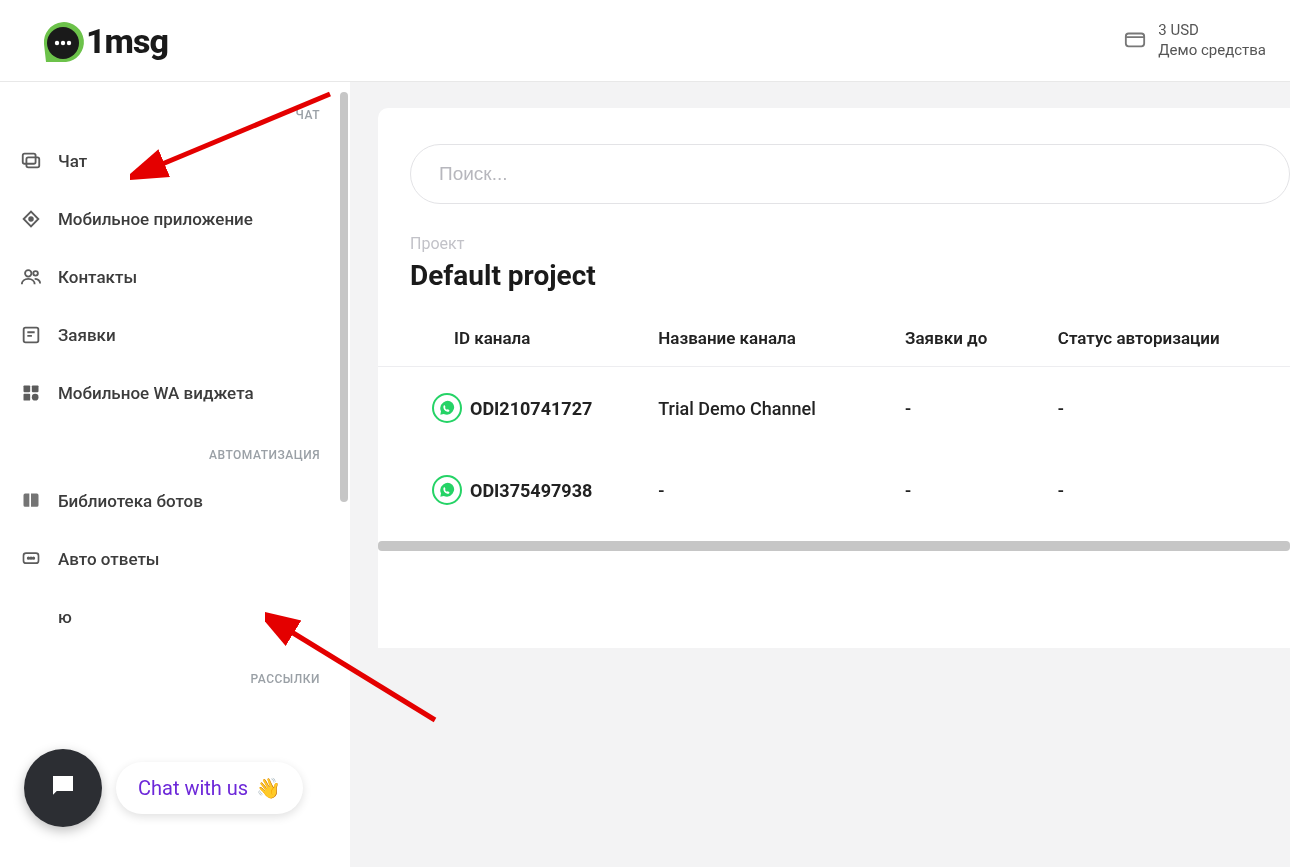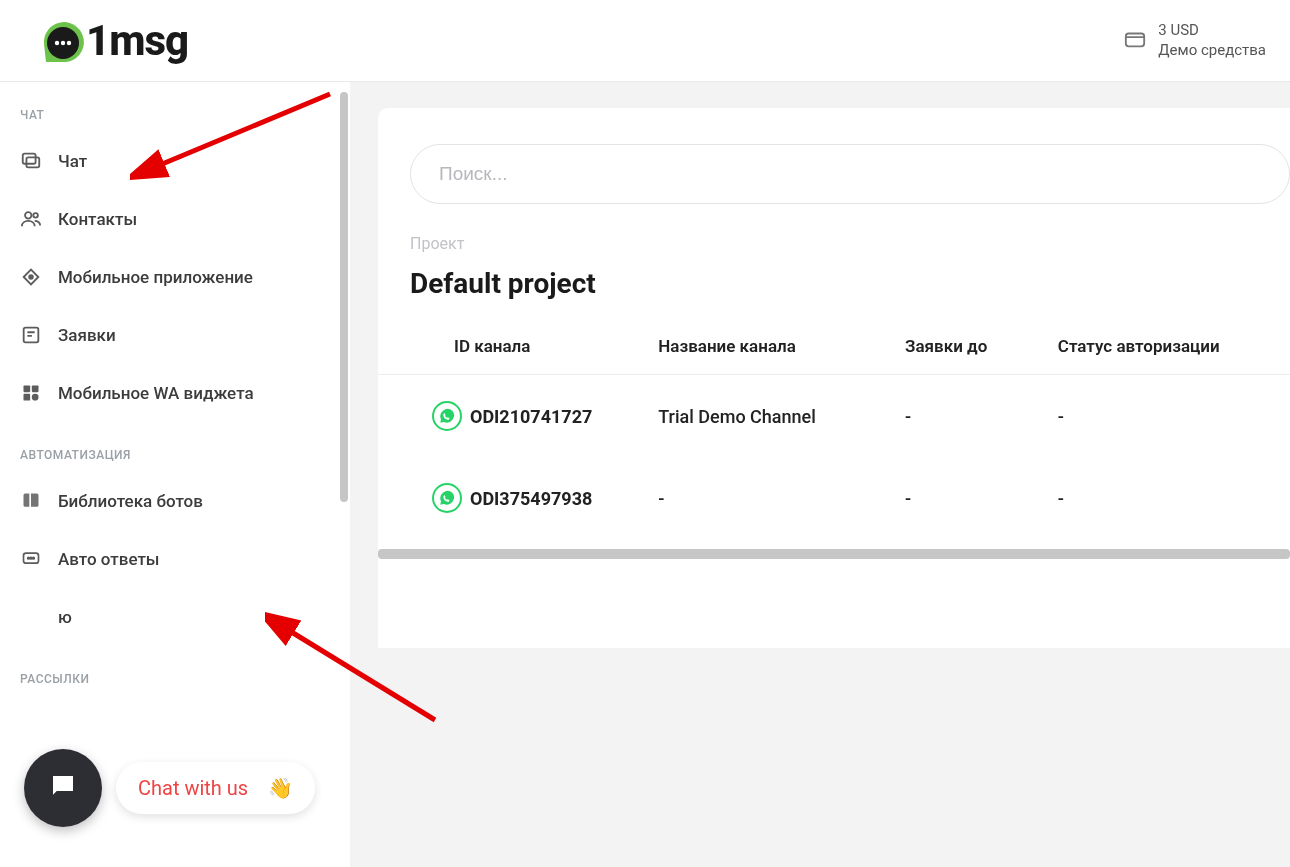--- a/index.html
+++ b/index.html
@@ -2,58 +2,58 @@
 <html><head>
 <meta charset="utf-8">
 <style>
   * { box-sizing: border-box; margin: 0; padding: 0; }
   html, body { width: 1290px; height: 867px; font-family: -apple-system, BlinkMacSystemFont, "Segoe UI", Roboto, Arial, sans-serif; background: #fff; color: #1a1a1a; overflow: hidden; }
 
   
   .header { height: 82px; display: flex; align-items: center; justify-content: space-between; padding: 0 24px 0 36px; border-bottom: 1px solid #e8e8e8; }
   .logo-wrap { display: flex; align-items: center; gap: 0; }
   .logo-mark { width: 54px; height: 54px; position: relative; }
-  .logo-text { font-size: 42px; font-weight: 800; color: #1a1a1a; letter-spacing: -1px; margin-left: -4px; }
+  .logo-text { font-size: 34px; font-weight: 800; color: #1a1a1a; letter-spacing: -1px; margin-left: -4px; }
   .balance { display: flex; align-items: center; gap: 12px; color: #555; font-size: 15px; }
   .balance-lines { display: flex; flex-direction: column; line-height: 1.3; }
 
   
   .layout { display: flex; height: calc(867px - 82px); }
-  .sidebar { width: 350px; flex-shrink: 0; background: #fff; position: relative; overflow: hidden; }
+  .sidebar { width: 350px; flex-shrink: 0; background: #fff; position: relative; overflow: hidden; text-align: right; }
   .sidebar-scroll { height: 100%; overflow: hidden; padding-right: 10px; }
   .sidebar .scrollbar { position: absolute; right: 2px; top: 10px; width: 8px; height: 410px; background: #c6c6c6; border-radius: 4px; }
   .section-label { font-size: 12px; letter-spacing: 0.5px; color: #9aa0a6; padding: 26px 20px 10px 20px; font-weight: 500; }
   .nav-item { display: flex; align-items: center; gap: 16px; padding: 18px 20px 18px 52px; color: #3c3c3c; font-size: 17px; font-weight: 500; cursor: pointer; }
   .nav-item .icon { width: 22px; height: 22px; color: #5c5c5c; flex-shrink: 0; margin-left: -32px; display: flex; align-items: center; justify-content: center; }
 
   .main { flex: 1; background: #f3f3f4; position: relative; overflow: hidden; }
   .card { background: #fff; border-radius: 10px 0 0 0; margin: 26px 0 0 28px; padding: 32px 0 0 0; min-height: 540px; }
   .search-row { padding: 4px 0 0 32px; }
   .search-input { width: 100%; border: 1px solid #e3e3e6; border-radius: 999px; padding: 18px 28px; font-size: 19px; color: #333; outline: none; }
   .search-input::placeholder { color: #b7b7bd; }
 
   .proj-block { padding: 30px 0 0 32px; }
   .proj-label { font-size: 16px; color: #c2c2c8; font-weight: 400; }
-  .proj-name { font-size: 28px; font-weight: 700; color: #1a1a1a; margin-top: 14px; }
+  .proj-name { font-size: 28px; font-weight: 700; color: #1a1a1a; margin-top: 6px; }
 
   .table-wrap { margin-top: 18px; overflow-x: auto; position: relative; }
   table.channels { width: 100%; border-collapse: collapse; }
   table.channels thead th { text-align: left; font-size: 17px; font-weight: 600; color: #222; padding: 18px 20px; border-bottom: 1px solid #ededf0; white-space: nowrap; }
   table.channels thead th:first-child { padding-left: 76px; }
   table.channels tbody td { font-size: 18px; color: #222; padding: 26px 20px; border-bottom: none; white-space: nowrap; font-weight: 500; }
   table.channels tbody td:first-child { padding-left: 28px; }
   .id-cell { display: flex; align-items: center; gap: 8px; font-weight: 700; justify-content: center; }
   .wa-icon { width: 30px; height: 30px; border: 2px solid #25D366; border-radius: 50%; display: flex; align-items: center; justify-content: center; color: #25D366; }
 
   .h-scrollbar { height: 10px; background: #c6c6c6; border-radius: 4px; margin: 10px 0 0 0; width: 100%; }
 
   
   .chat-widget { position: absolute; left: 24px; bottom: 40px; display: flex; align-items: center; gap: 14px; z-index: 50; }
   .chat-bubble-btn { width: 78px; height: 78px; border-radius: 50%; background: #2c2e33; display: flex; align-items: center; justify-content: center; color: #fff; cursor: pointer; box-shadow: 0 4px 12px rgba(0,0,0,.25); }
-  .chat-pill { background: #fff; border-radius: 999px; padding: 14px 22px; font-size: 20px; color: #ef4444; box-shadow: 0 3px 10px rgba(0,0,0,.12); display: flex; align-items: flex-start; gap: 20px; }
+  .chat-pill { background: #fff; border-radius: 999px; padding: 14px 22px; font-size: 20px; color: #6d28d9; box-shadow: 0 3px 10px rgba(0,0,0,.12); display: flex; align-items: flex-start; gap: 8px; }
 
   
   .anno { position: absolute; pointer-events: none; z-index: 200; }
   .anno svg { display: block; }
 </style>
 </head>
 <body>
 
 <div class="header">
   <div class="logo-wrap">
@@ -95,37 +95,37 @@
               <rect x="3" y="4" width="14" height="11" rx="2"></rect>
               <rect x="7" y="8" width="14" height="11" rx="2"></rect>
             </svg>
         </span>
         <span>Чат</span>
       </div>
 
       <div class="nav-item">
         <span class="icon">
           <svg width="22" height="22" viewBox="0 0 24 24" fill="none" stroke="currentColor" stroke-width="2">
+              <path d="M4 12 L12 4 L20 12 L12 20 Z"></path>
+              <circle cx="12" cy="12" r="2" fill="currentColor"></circle>
+            </svg>
+        </span>
+        <span>Мобильное приложение</span>
+      </div>
+
+      <div class="nav-item">
+        <span class="icon">
+          <svg width="22" height="22" viewBox="0 0 24 24" fill="none" stroke="currentColor" stroke-width="2">
               <circle cx="9" cy="8" r="3.5"></circle>
               <path d="M2 20c0-3.5 3-6 7-6s7 2.5 7 6"></path>
               <circle cx="17" cy="8" r="2.5"></circle>
               <path d="M16 14c3 0 6 2 6 5"></path>
             </svg>
         </span>
         <span>Контакты</span>
-      </div>
-
-      <div class="nav-item">
-        <span class="icon">
-          <svg width="22" height="22" viewBox="0 0 24 24" fill="none" stroke="currentColor" stroke-width="2">
-              <path d="M4 12 L12 4 L20 12 L12 20 Z"></path>
-              <circle cx="12" cy="12" r="2" fill="currentColor"></circle>
-            </svg>
-        </span>
-        <span>Мобильное приложение</span>
       </div>
 
       <div class="nav-item">
         <span class="icon">
           <svg width="22" height="22" viewBox="0 0 24 24" fill="none" stroke="currentColor" stroke-width="2">
               <rect x="4" y="4" width="16" height="16" rx="2"></rect>
               <path d="M8 9h8M8 13h5"></path>
             </svg>
         </span>
         <span>Заявки</span>

